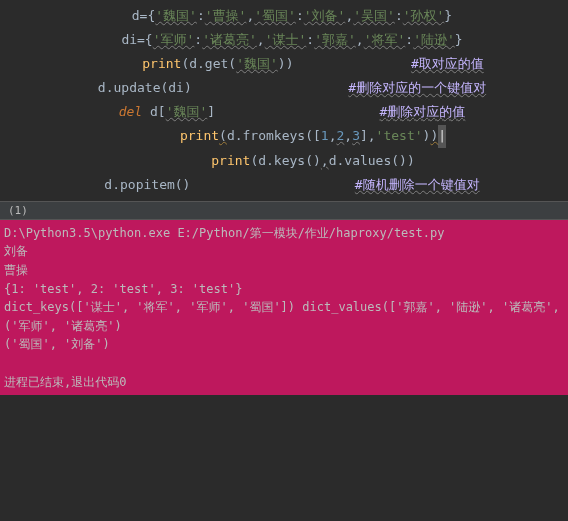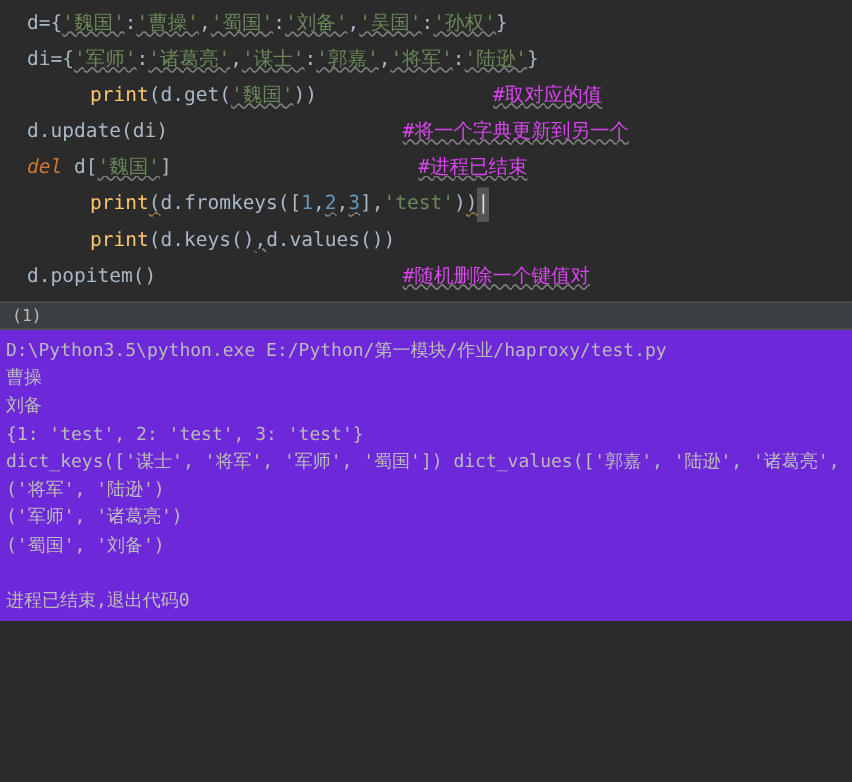--- a/index.html
+++ b/index.html
@@ -10,34 +10,35 @@
     font-family: "Consolas", "Monaco", monospace;
     font-size: 13px;
     color: #a9b7c6;
     overflow: hidden;
   }
   .editor {
     background: #2b2b2b;
     padding: 4px 2px;
     line-height: 1.7;
     border-bottom: 1px solid #555;
+    text-align: center;
   }
   .line { white-space: pre; padding: 1px 0 1px 16px; }
   .str { color: #6a8759; }
   .fn  { color: #ffc66d; margin-left: 42px; }
   .kw  { color: #cc7832; font-style: italic; }
   .num { color: #6897bb; }
   .pn  { color: #a9b7c6; }
   .var { color: #a9b7c6; }
-  .com { color: #d946ef; }
+  .com { color: #c4b5fd; }
   .wavy { text-decoration: underline wavy #808080; text-decoration-thickness: 1px; }
   .wavy-y { text-decoration: underline wavy #9e7b3a; text-decoration-thickness: 1px; }
   .tab { background: #3c3f41; color: #bbb; font-size: 11px; padding: 2px 8px; border-bottom: 1px solid #555; }
   .console {
-    background: #6d28d9;
+    background: #be185d;
     padding: 4px 4px;
     color: #bbb;
     font-size: 12px;
     line-height: 1.55;
   }
   .cline { white-space: pre; }
   .cursor {
     display: inline-block;
     color: #ddd;
     background: rgba(255,255,255,0.2);
@@ -47,38 +48,37 @@
 <body>
 
 <div class="editor">
   <div class="line"><span class="var">d={</span><span class="str wavy">'魏国'</span><span class="pn">:</span><span class="str wavy">'曹操'</span><span class="pn">,</span><span class="str wavy">'蜀国'</span><span class="pn">:</span><span class="str wavy">'刘备'</span><span class="pn">,</span><span class="str wavy">'吴国'</span><span class="pn">:</span><span class="str wavy">'孙权'</span><span class="pn">}</span></div>
 
   <div class="line"><span class="var">di={</span><span class="str wavy">'军师'</span><span class="pn">:</span><span class="str wavy">'诸葛亮'</span><span class="pn">,</span><span class="str wavy">'谋士'</span><span class="pn">:</span><span class="str wavy">'郭嘉'</span><span class="pn">,</span><span class="str wavy">'将军'</span><span class="pn">:</span><span class="str wavy">'陆逊'</span><span class="pn">}</span></div>
 
   <div class="line"><span class="fn">print</span><span class="pn">(d.get(</span><span class="str wavy">'魏国'</span><span class="pn">))</span><span>               </span><span class="com wavy">#取对应的值</span></div>
 
 
-  <div class="line"><span class="pn">d.update(di)</span><span>                    </span><span class="com wavy">#将一个字典更新到另一个</span></div>
+  <div class="line"><span class="pn">d.update(di)</span><span>                    </span><span class="com wavy">#删除对应的一个键值对</span></div>
 
 
-  <div class="line"><span class="kw">del </span><span class="pn">d[</span><span class="str wavy">'魏国'</span><span class="pn">]</span><span>                     </span><span class="com wavy">#进程已结束</span></div>
+  <div class="line"><span class="kw">del </span><span class="pn">d[</span><span class="str wavy">'魏国'</span><span class="pn">]</span><span>                     </span><span class="com wavy">#删除对应的值</span></div>
 
   <div class="line"><span class="fn">print</span><span class="pn wavy-y">(</span><span class="pn">d.fromkeys([</span><span class="num">1</span><span class="pn">,</span><span class="num wavy">2</span><span class="pn">,</span><span class="num wavy">3</span><span class="pn">],</span><span class="str">'test'</span><span class="pn">)</span><span class="pn wavy-y">)</span><span class="cursor">|</span></div>
 
   <div class="line"><span class="fn">print</span><span class="pn">(d.keys()</span><span class="pn wavy">,</span><span class="pn">d.values())</span></div>
 
   <div class="line"><span class="pn">d.popitem()</span><span>                     </span><span class="com wavy">#随机删除一个键值对</span></div>
 </div>
 
 <div class="tab"><span>(1)</span></div>
 
 <div class="console">
   <div class="cline">D:\Python3.5\python.exe E:/Python/第一模块/作业/haproxy/test.py</div>
+  <div class="cline">刘备</div>
   <div class="cline">曹操</div>
-  <div class="cline">刘备</div>
   <div class="cline">{1: 'test', 2: 'test', 3: 'test'}</div>
   <div class="cline">dict_keys(['谋士', '将军', '军师', '蜀国']) dict_values(['郭嘉', '陆逊', '诸葛亮', '刘备'])</div>
-  <div class="cline">('将军', '陆逊')</div>
   <div class="cline">('军师', '诸葛亮')</div>
   <div class="cline">('蜀国', '刘备')</div>
   <div class="cline"> </div>
   <div class="cline">进程已结束,退出代码0</div>
 </div>
 
 </body></html>

